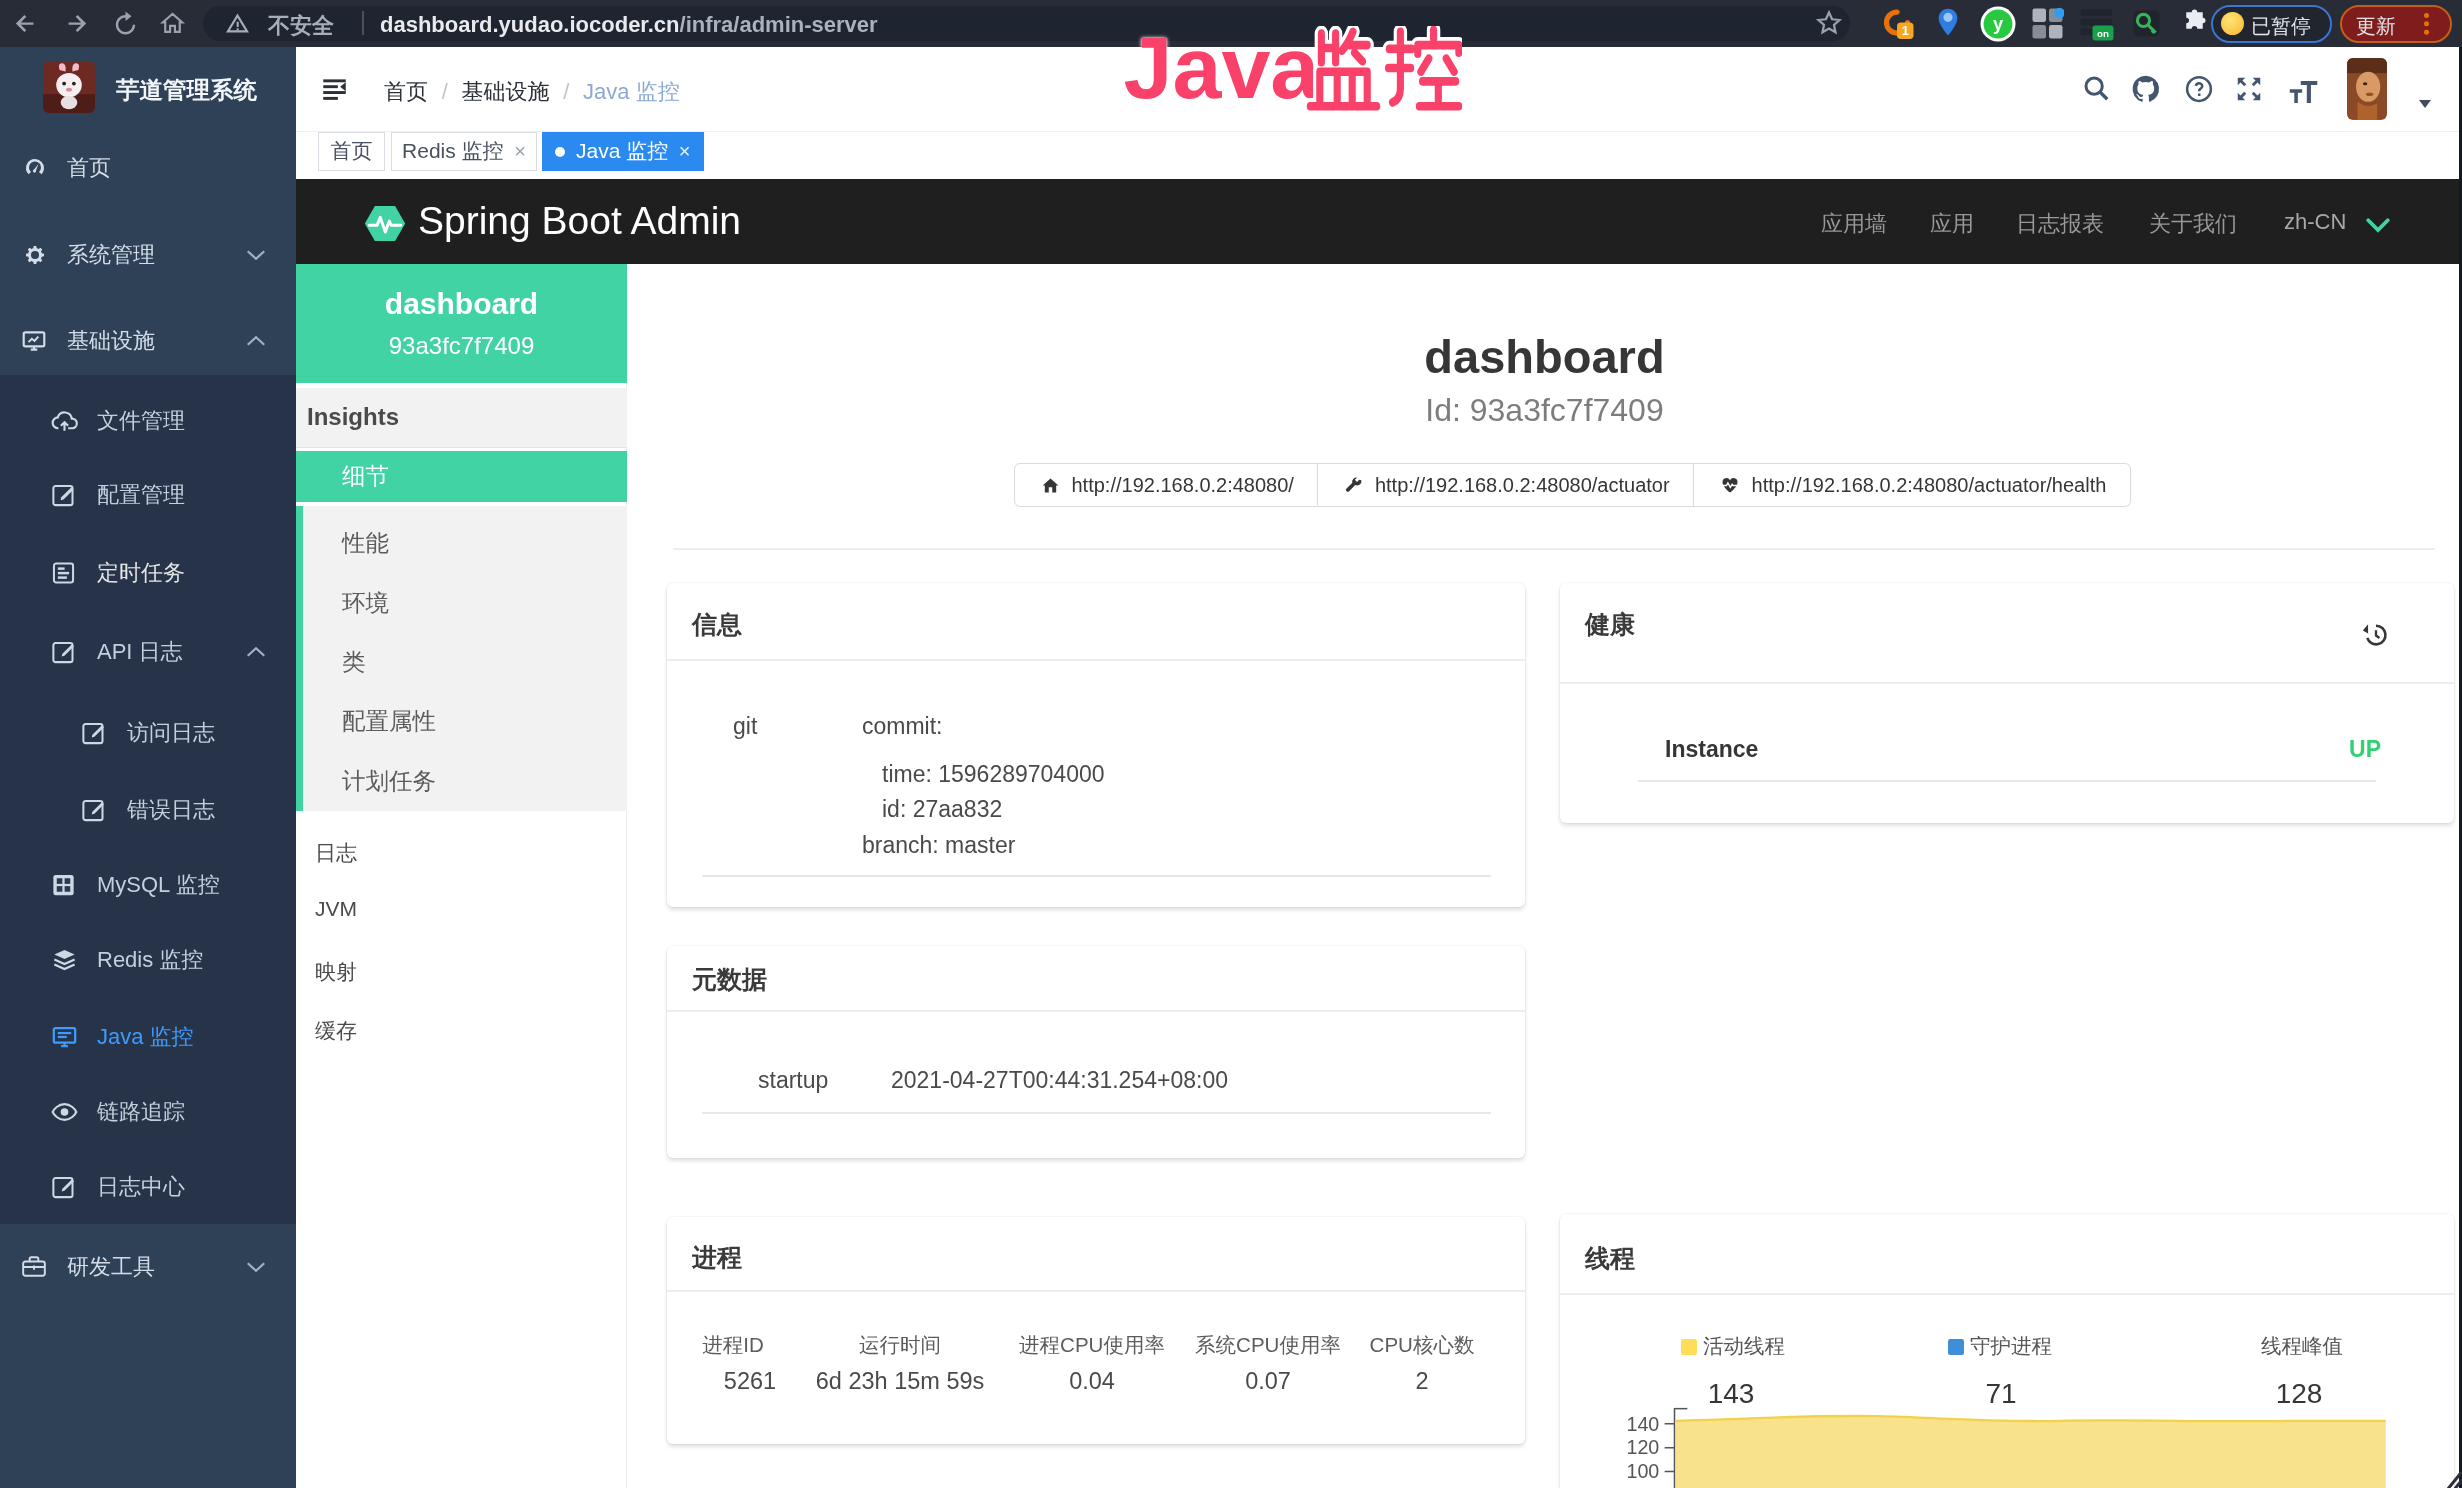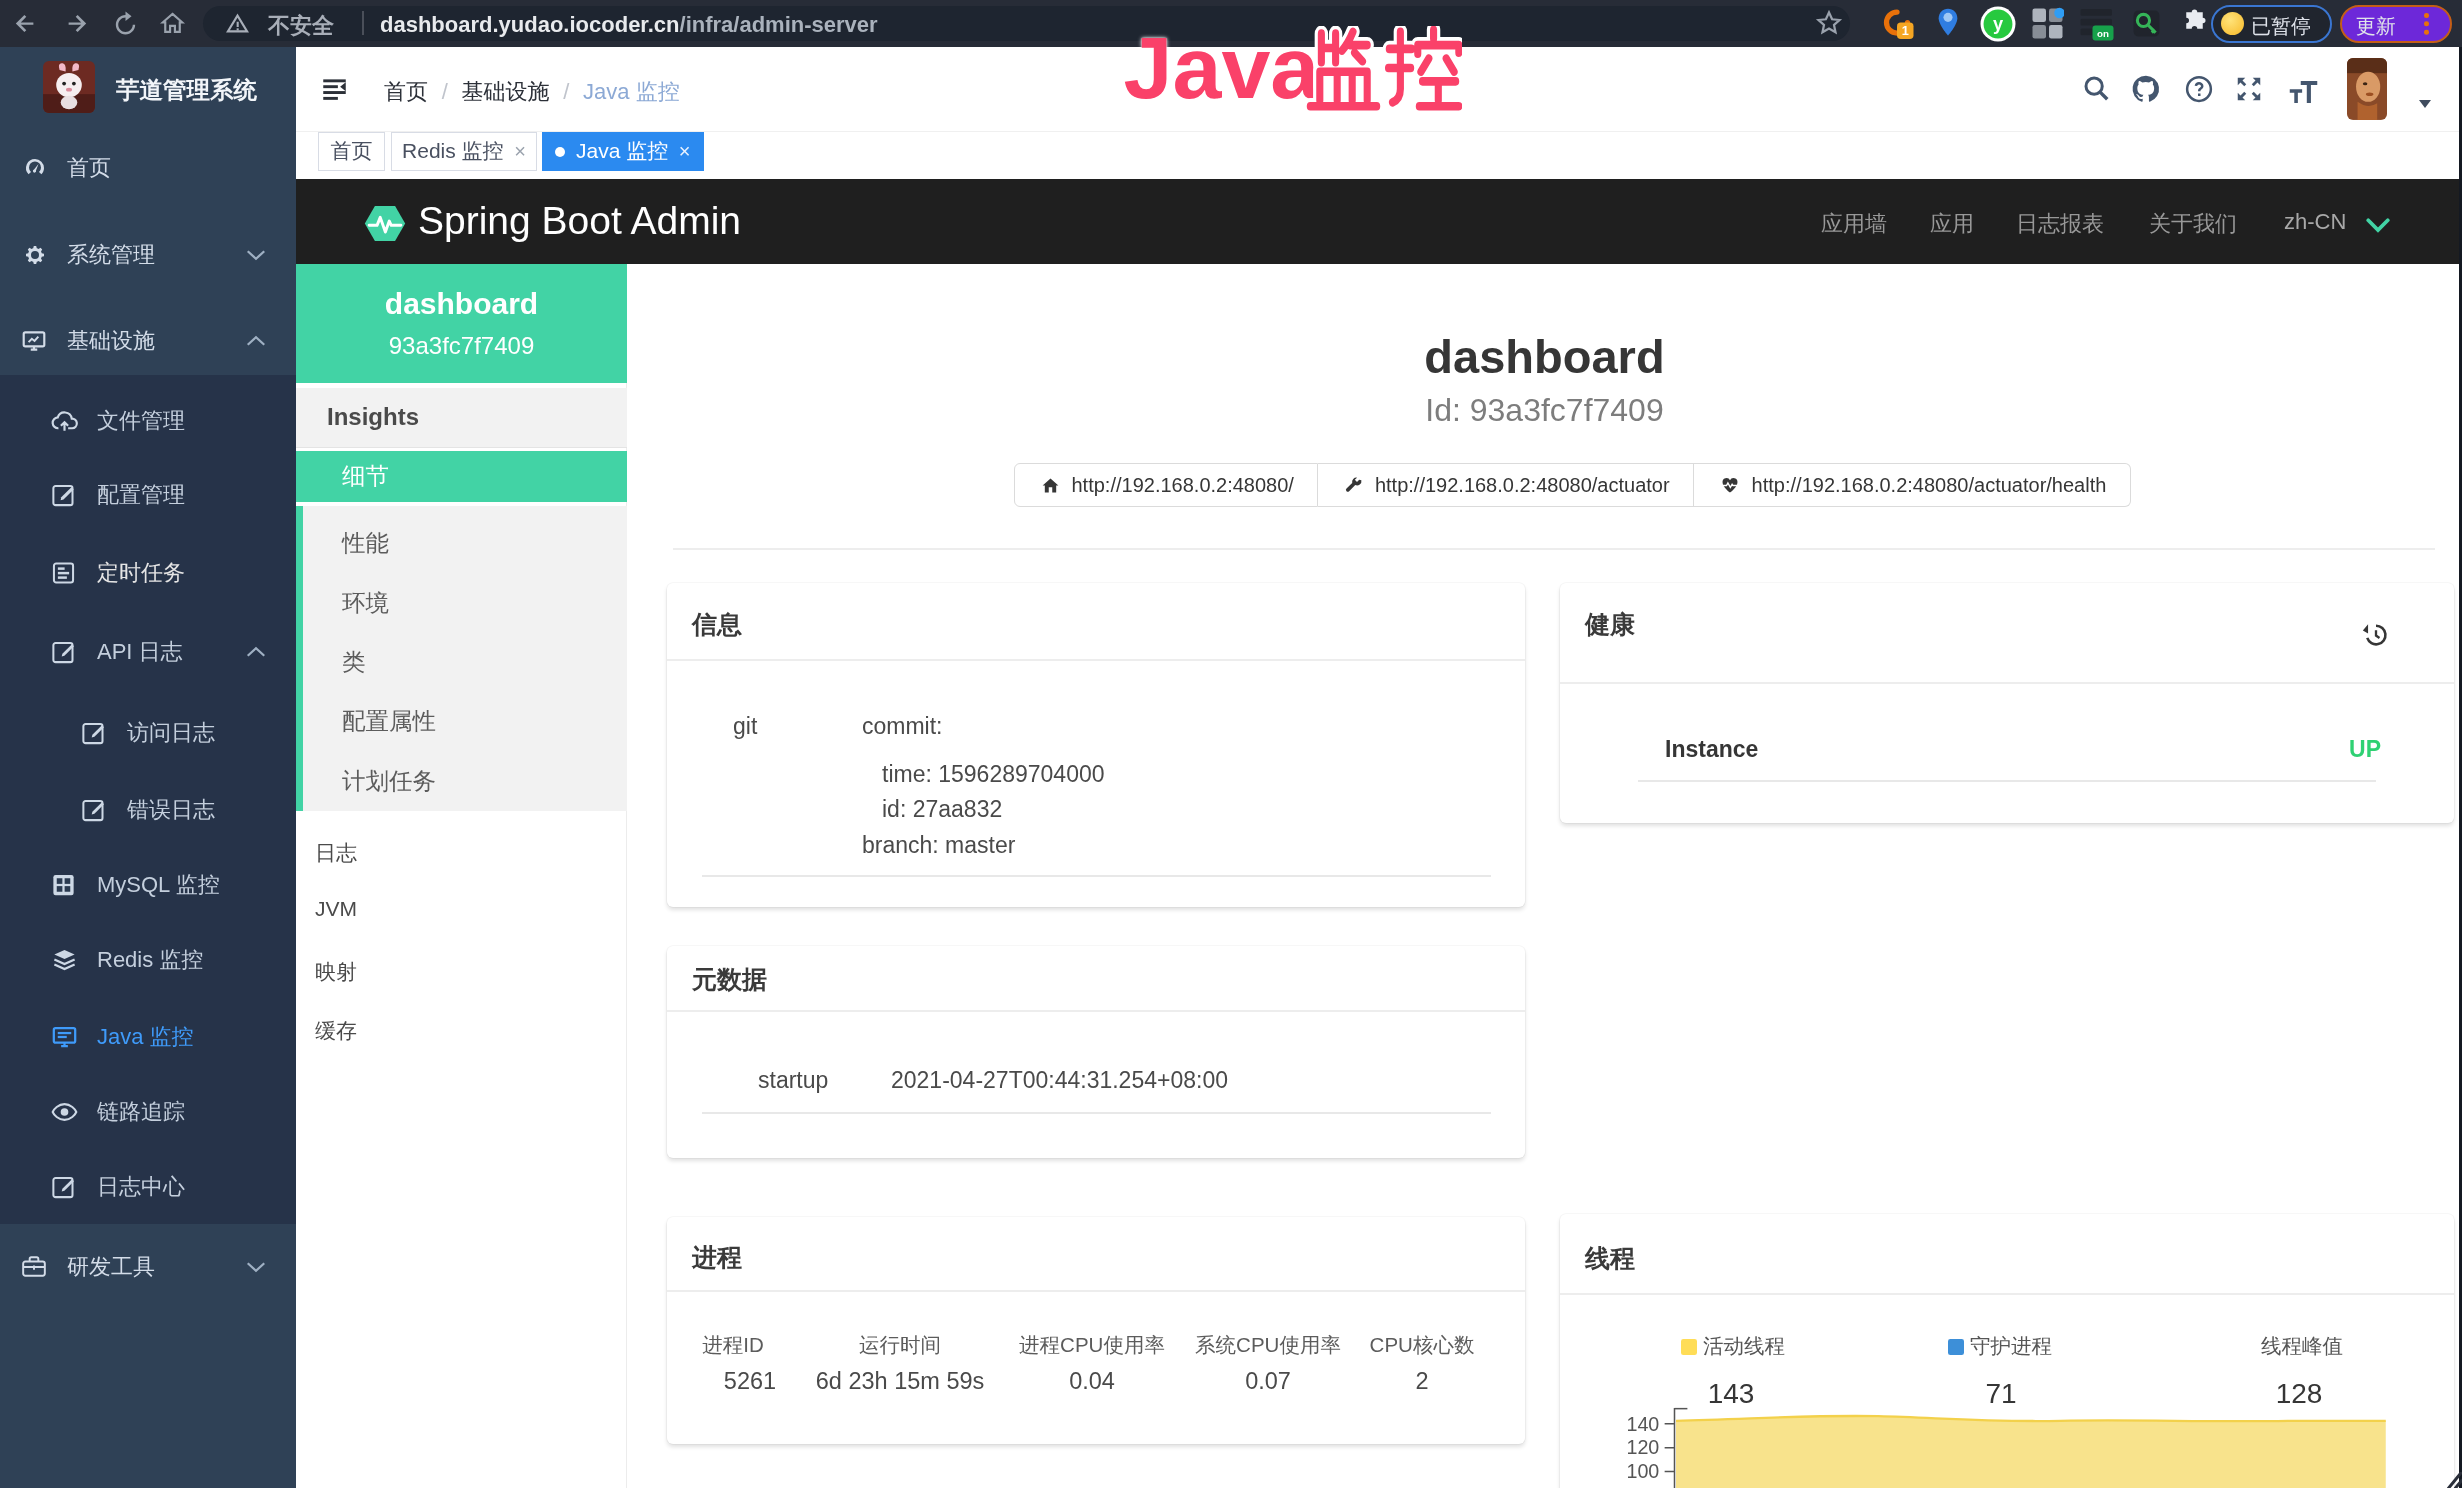--- a/index.html
+++ b/index.html
@@ -39,21 +39,21 @@
 .tab .dot { display:inline-block; width:10px; height:10px; border-radius:50%; background:#fff; margin-right:10.6px; vertical-align:1.5px; }
 
 #sbanav { position:absolute; left:296px; top:179px; width:2167px; height:85px; background:#1f1f1f; }
 #sbanav .brand { position:absolute; left:122px; top:20px; font-size:39px; font-weight:400; color:#fff; }
 #sbanav .lnk { position:absolute; top:30px; font-size:22px; color:#989898; white-space:nowrap; }
 
 #sbaside { position:absolute; left:296px; top:264px; width:331px; height:1225px; background:#fff; border-right:1.5px solid #ececec; }
 #sbaside .ghead { position:absolute; left:0; top:0; width:331px; height:119px; background:#42d3a5; color:#fff; text-align:center; }
 #sbaside .ghead .t1 { font-size:30px; font-weight:700; padding-top:23px; }
 #sbaside .ghead .t2 { font-size:24px; margin-top:10.6px; }
-#sbaside .insights { position:absolute; left:0; top:124px; width:331px; height:60px; background:#f2f2f2; border-bottom:1.5px solid #e4e4e4; font-size:24px; font-weight:700; color:#4a4a4a; line-height:58px; padding-left:31px; }
+#sbaside .insights { position:absolute; left:0; top:124px; width:331px; height:60px; background:#f2f2f2; border-bottom:1.5px solid #e4e4e4; font-size:24px; font-weight:700; color:#4a4a4a; line-height:58px; padding-left:11px; }
 #sbaside .actitem { position:absolute; left:0; top:187px; width:331px; height:51px; background:#42d3a5; color:#fff; font-size:23.5px; line-height:51px; padding-left:46px; }
 #sbaside .subblk { position:absolute; left:0; top:242px; width:331px; height:305px; background:#f2f2f2; border-left:7.6px solid #42d3a5; }
 #sbaside .subblk .si { position:absolute; left:39px; font-size:23.5px; color:#5c5c5c; }
 #sbaside .low { position:absolute; left:19px; font-size:21px; color:#4a4a4a; }
 
 #content { position:absolute; left:627px; top:264px; width:1835px; height:1225px; background:#fff; }
 .card { position:absolute; background:#fff; border-radius:6px; box-shadow:0 3px 4.6px rgba(10,10,10,.12), 0 0 0 0.8px rgba(10,10,10,.04); }
 .card .hd { position:absolute; left:25px; top:0; font-size:25px; font-weight:700; color:#3a3a3a; }
 .card .hline { position:absolute; left:0; width:100%; height:1.5px; background:#ededed; }
 .rline { position:absolute; height:1.5px; background:#e8e8e8; }
@@ -131,21 +131,21 @@
     <circle cx="19" cy="19" r="8" fill="none" stroke="#35b558" stroke-width="4"></circle>
       <path d="M25 25l10 10M30 35l4-4" stroke="#35b558" stroke-width="4"></path>
   </svg>
   <svg style="left:2178px;top:7.6px" width="33" height="33" viewBox="0 0 24 24">
       <path d="M10 3a2 2 0 0 1 4 0h4v4a2 2 0 0 1 0 4v4h-4a2 2 0 0 0-4 0H6v-4a2 2 0 0 0 0-4V3z" fill="#e9ecf1"></path>
     </svg>
   <div style="position:absolute;left:2211px;top:4.6px;width:121px;height:38px;border:2.3px solid #3a76d2;border-radius:19px;background:#20252e;">
     <div style="position:absolute;left:7.6px;top:5.3px;width:23px;height:23px;border-radius:50%;background:radial-gradient(circle at 40% 35%,#ffe37a,#f7b928);"></div>
     <div style="position:absolute;left:38px;top:6px;font-size:20px;color:#dfe3ea;">已暂停</div>
   </div>
-  <div style="position:absolute;left:2340px;top:4.6px;width:112px;height:38px;border:2.3px solid #c45e17;border-radius:19px;background:#6d28d9;">
+  <div style="position:absolute;left:2340px;top:4.6px;width:112px;height:38px;border:2.3px solid #c45e17;border-radius:19px;background:#7f1d1d;">
     <div style="position:absolute;left:13.7px;top:6px;font-size:20px;color:#e0e3e9;">更新</div>
     <div style="position:absolute;left:82px;top:6.8px;width:4.6px;height:4.6px;border-radius:50%;background:#e8710a;box-shadow:0 8.3px 0 #e8710a, 0 16.7px 0 #e8710a;"></div>
   </div>
 </div>
 <div id="sidebar">
   <div class="sub"></div>
   <div id="logo-img">
     <svg width="52" height="52" viewBox="0 0 69 69">
         <rect width="69" height="69" fill="#6d2a22"></rect>
         <rect x="0" y="44" width="69" height="25" fill="#4f1d18"></rect>

